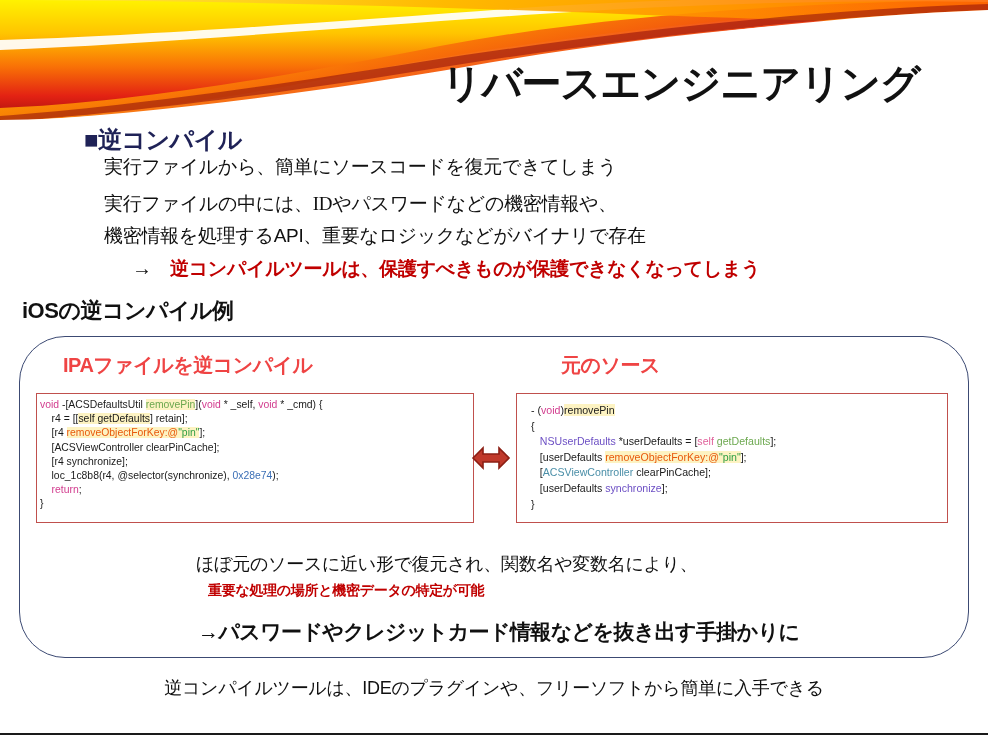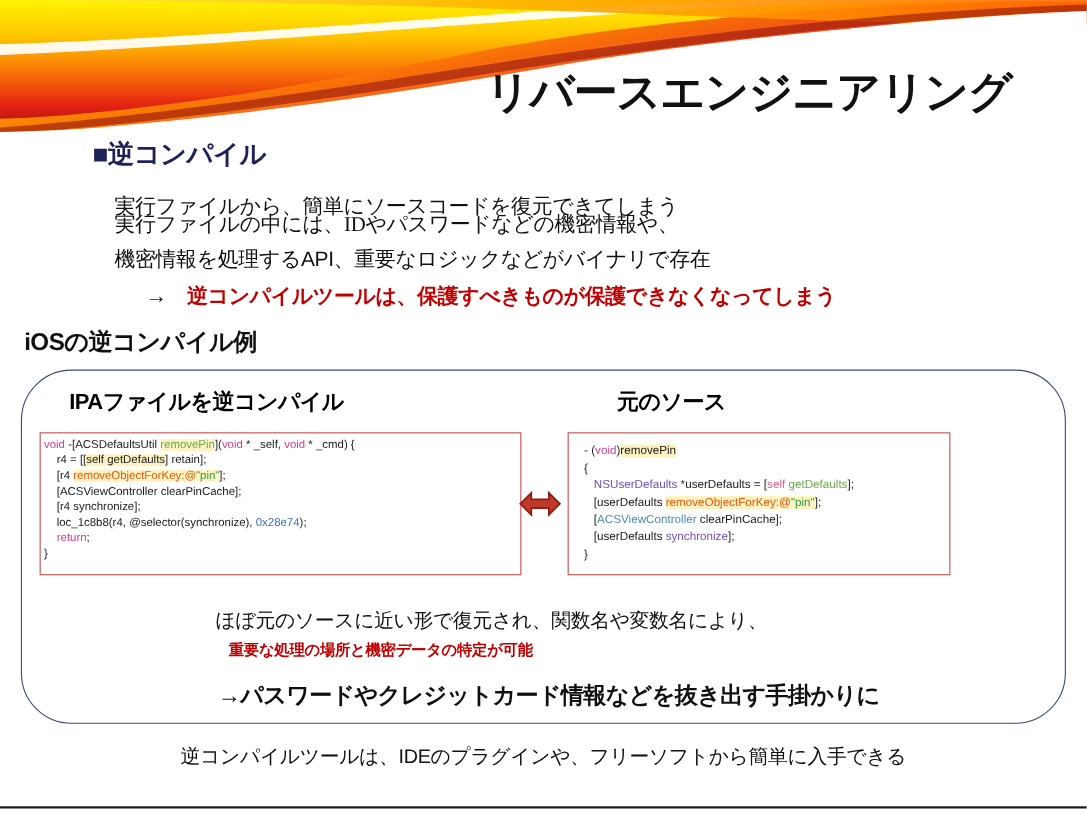--- a/index.html
+++ b/index.html
@@ -46,21 +46,21 @@
     letter-spacing: -0.5px;
   }
   .body-line {
     position: absolute;
     left: 104px;
     font-size: 19px;
     color: #101010;
     letter-spacing: -0.3px;
     white-space: nowrap;
   }
-  #body-line-1 { top: 175px; text-align: center; }
+  #body-line-1 { top: 154px; text-align: center; }
   #body-line-2 { top: 191px; font-family: Liberation Serif, serif; }
   #body-line-3 { top: 223px; }
 
   #callout-row {
     position: absolute;
     left: 132px; top: 256px;
     display: flex;
     align-items: baseline;
     gap: 18px;
     white-space: nowrap;
@@ -96,21 +96,21 @@
     border-radius: 46px;
     box-sizing: border-box;
     background: transparent;
   }
 
   
   .column-title {
     position: absolute;
     font-size: 20px;
     font-weight: bold;
-    color: #000000;
+    color: #ef4444;
     letter-spacing: -0.5px;
     white-space: nowrap;
   }
   #title-decompiled { left: 63px; top: 352px; }
   #title-original   { left: 561px; top: 352px; }
 
   
   .code-box {
     position: absolute;
     box-sizing: border-box;
@@ -123,21 +123,21 @@
     white-space: pre;
     overflow: hidden;
   }
   #code-box-left {
     left: 36px; top: 393px;
     width: 438px; height: 130px;
     padding: 4px 2px 2px 3px;
   }
   #code-box-right {
     left: 516px; top: 393px;
-    width: 348px; height: 130px;
+    width: 432px; height: 130px;
     padding: 9px 2px 2px 14px;
     font-size: 10.6px;
     line-height: 15.6px;
   }
   .code-box .ln { display: block; }
 
   
   .kw   { color: #d23c8e; }           
   .hl   { background: #fdf3c2; }      
   .num  { color: #3b6fb6; }           

